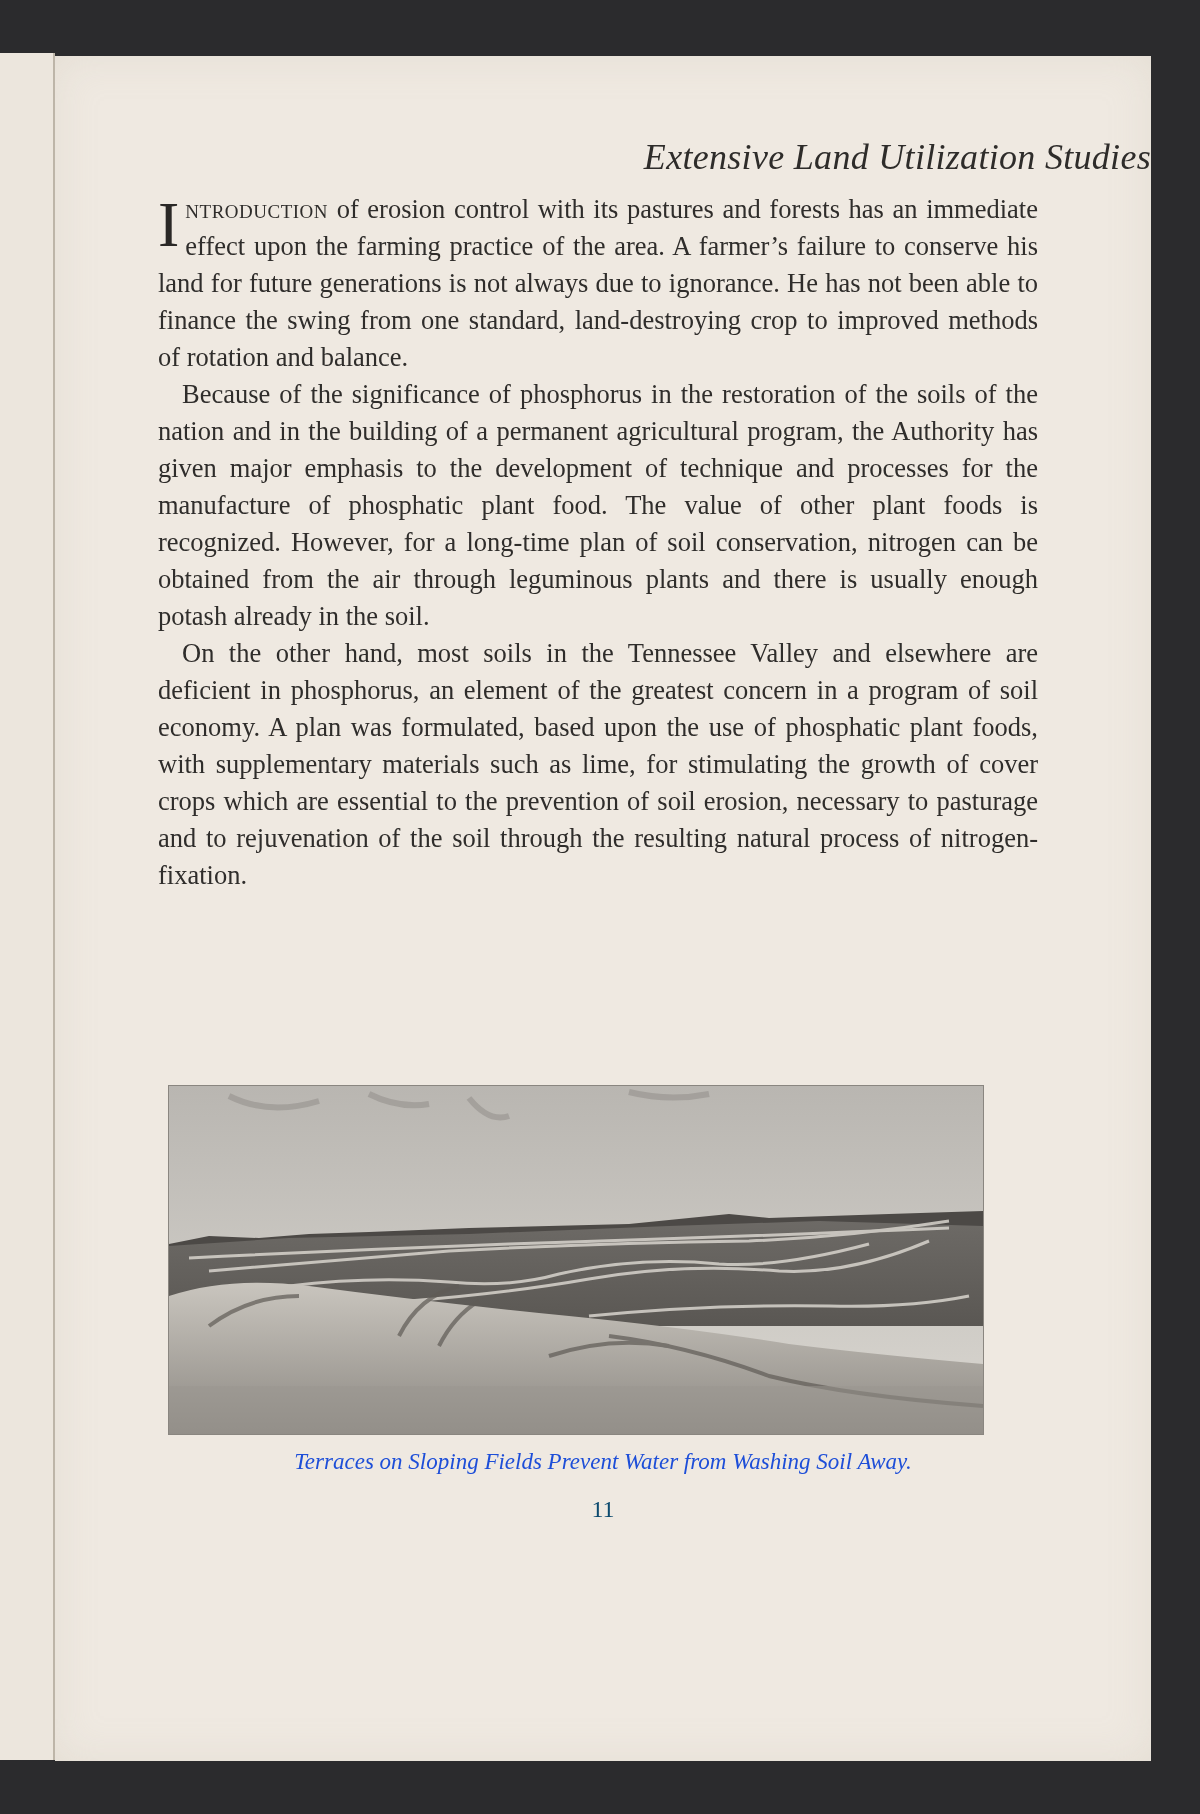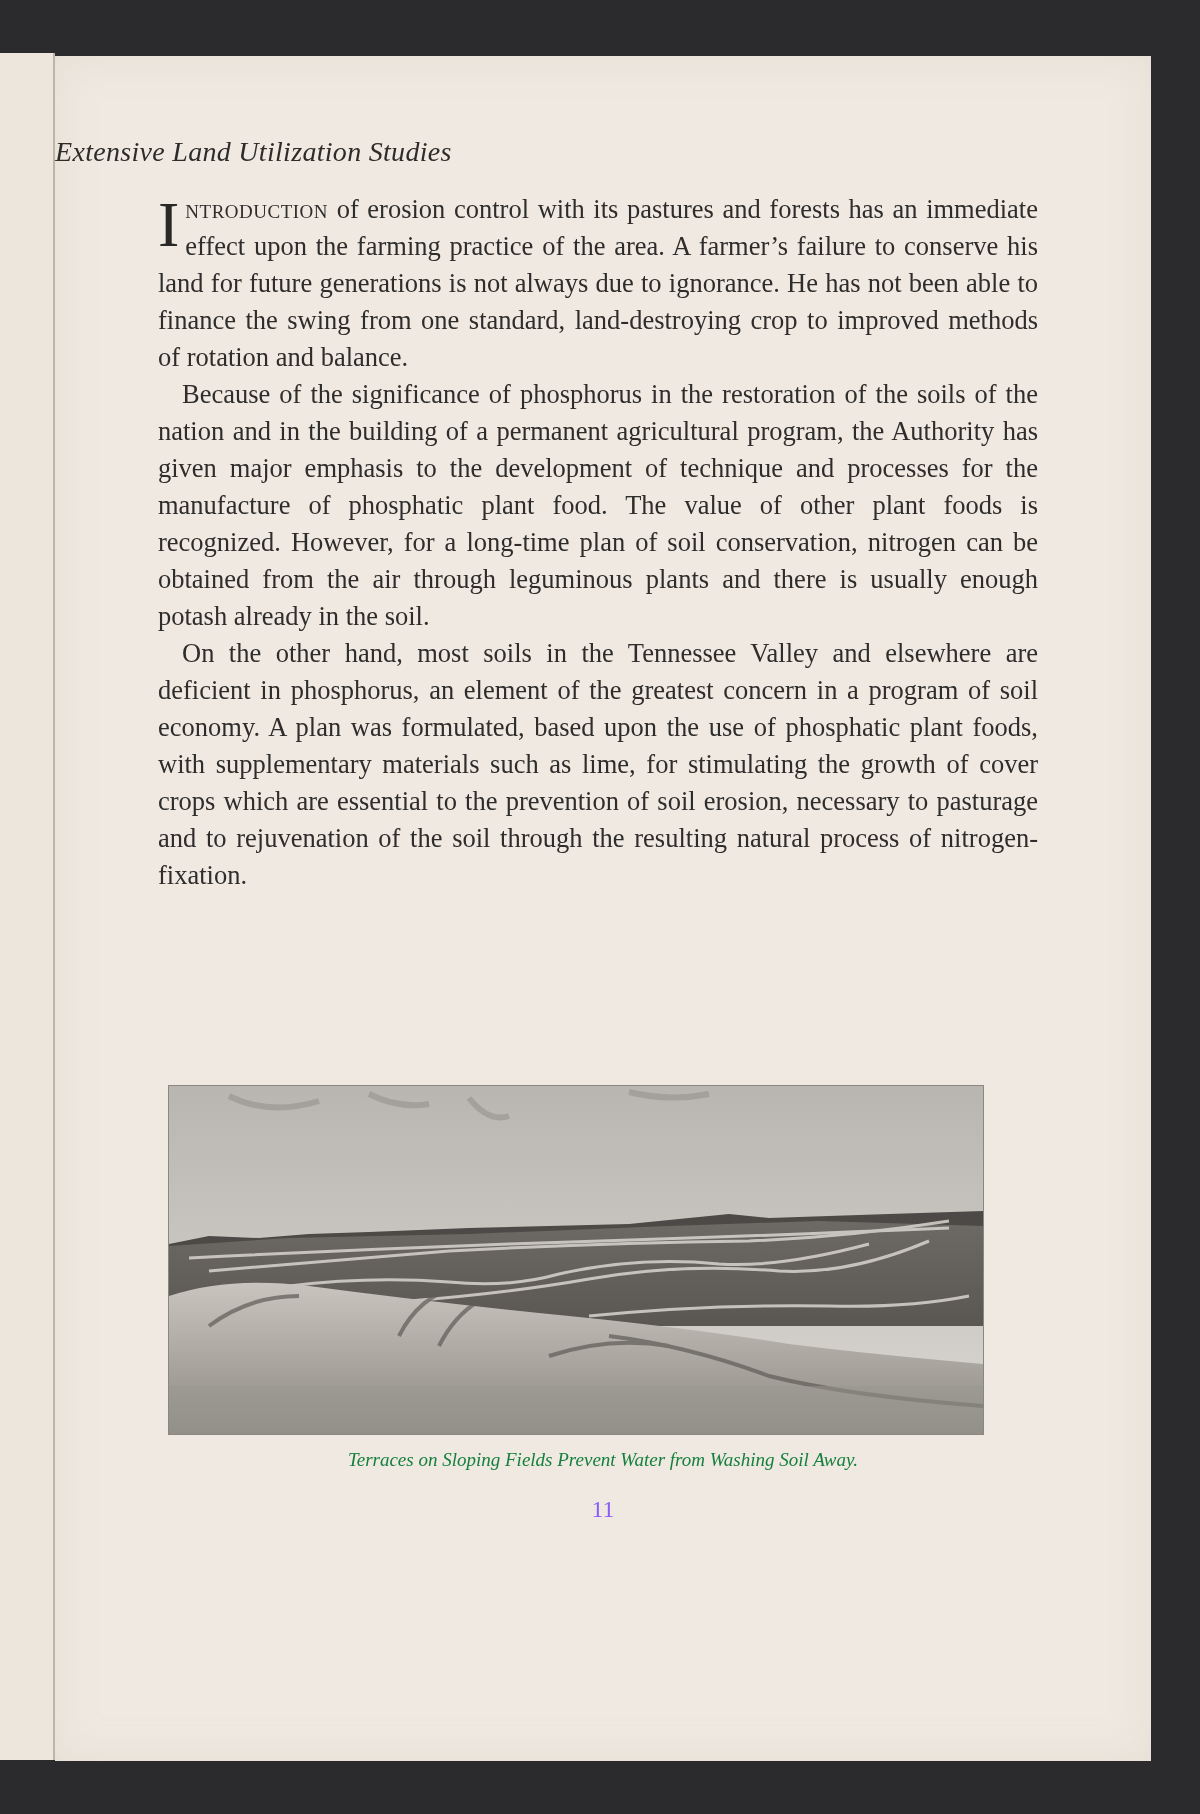--- a/index.html
+++ b/index.html
@@ -1,28 +1,28 @@
 <!DOCTYPE html>
 <html><head>
 <meta charset="utf-8">
 <style>
   html,body{margin:0;padding:0;}
   body{width:1200px;height:1814px;background:#2b2b2d;position:relative;overflow:hidden;font-family:"Liberation Serif","DejaVu Serif",serif;}
   .left-page{position:absolute;left:0;top:53px;width:55px;height:1707px;background:#ece6dd;}
   .spine{position:absolute;left:53px;top:53px;width:2px;height:1707px;background:#bdb5a8;}
   .page{position:absolute;left:55px;top:56px;width:1096px;height:1705px;background:#efe9e1;box-shadow:inset 0 0 40px rgba(200,190,175,0.25);}
-  .running-head{position:absolute;left:0;width:100%;top:80px;text-align:left;font-style:italic;font-size:28px;color:#2e2c2a;letter-spacing:0.3px;}
+  .running-head{position:absolute;left:0;width:100%;top:80px;text-align:right;font-style:italic;font-size:36px;color:#2e2c2a;letter-spacing:0.3px;}
   .body{position:absolute;left:103px;top:135px;width:880px;font-size:26.5px;line-height:37px;color:#2f2d2b;text-align:justify;}
   .body p{margin:0;text-indent:24px;}
   .body p.first{text-indent:0;}
   .dropcap{float:left;font-size:64px;line-height:56px;margin:6px 6px 0 0;color:#2a2826;}
   .sc{font-variant:small-caps;letter-spacing:0.5px;}
   .photo{position:absolute;left:113px;top:1029px;width:814px;height:348px;overflow:hidden;border:1px solid #8a8680;}
-  .caption{position:absolute;left:0;width:100%;top:1393px;text-align:center;font-style:italic;font-size:19px;color:#15803d;}
-  .pagenum{position:absolute;left:0;width:100%;top:1440px;text-align:center;font-size:24px;color:#8b5cf6;}
+  .caption{position:absolute;left:0;width:100%;top:1393px;text-align:center;font-style:italic;font-size:23px;color:#1d4ed8;}
+  .pagenum{position:absolute;left:0;width:100%;top:1440px;text-align:center;font-size:24px;color:#0c4a6e;}
 </style>
 </head>
 <body>
 
 <div class="left-page"></div>
 <div class="spine"></div>
 
 <div class="page">
   <div class="running-head">Extensive Land Utilization Studies</div>
 

